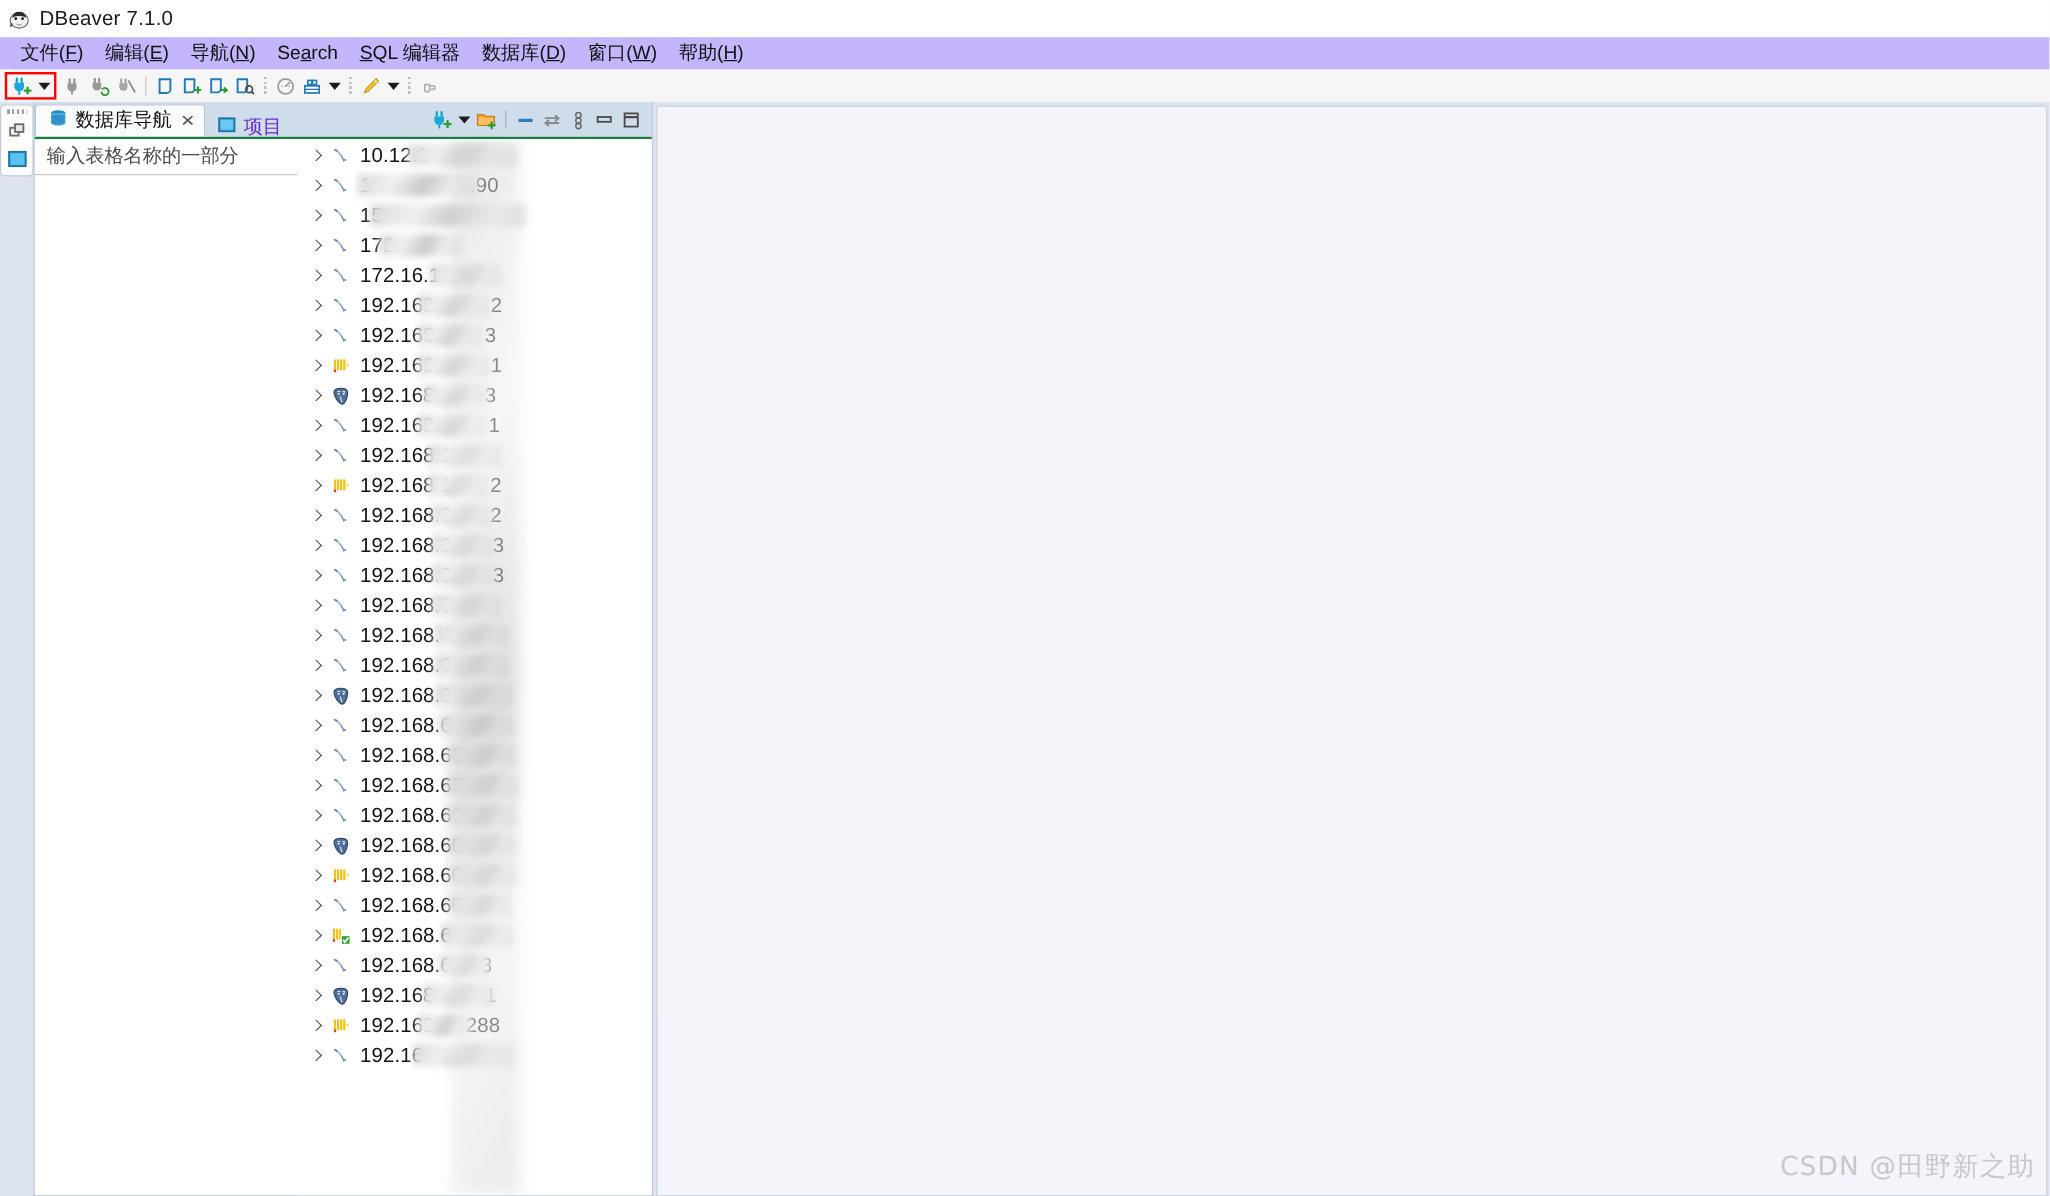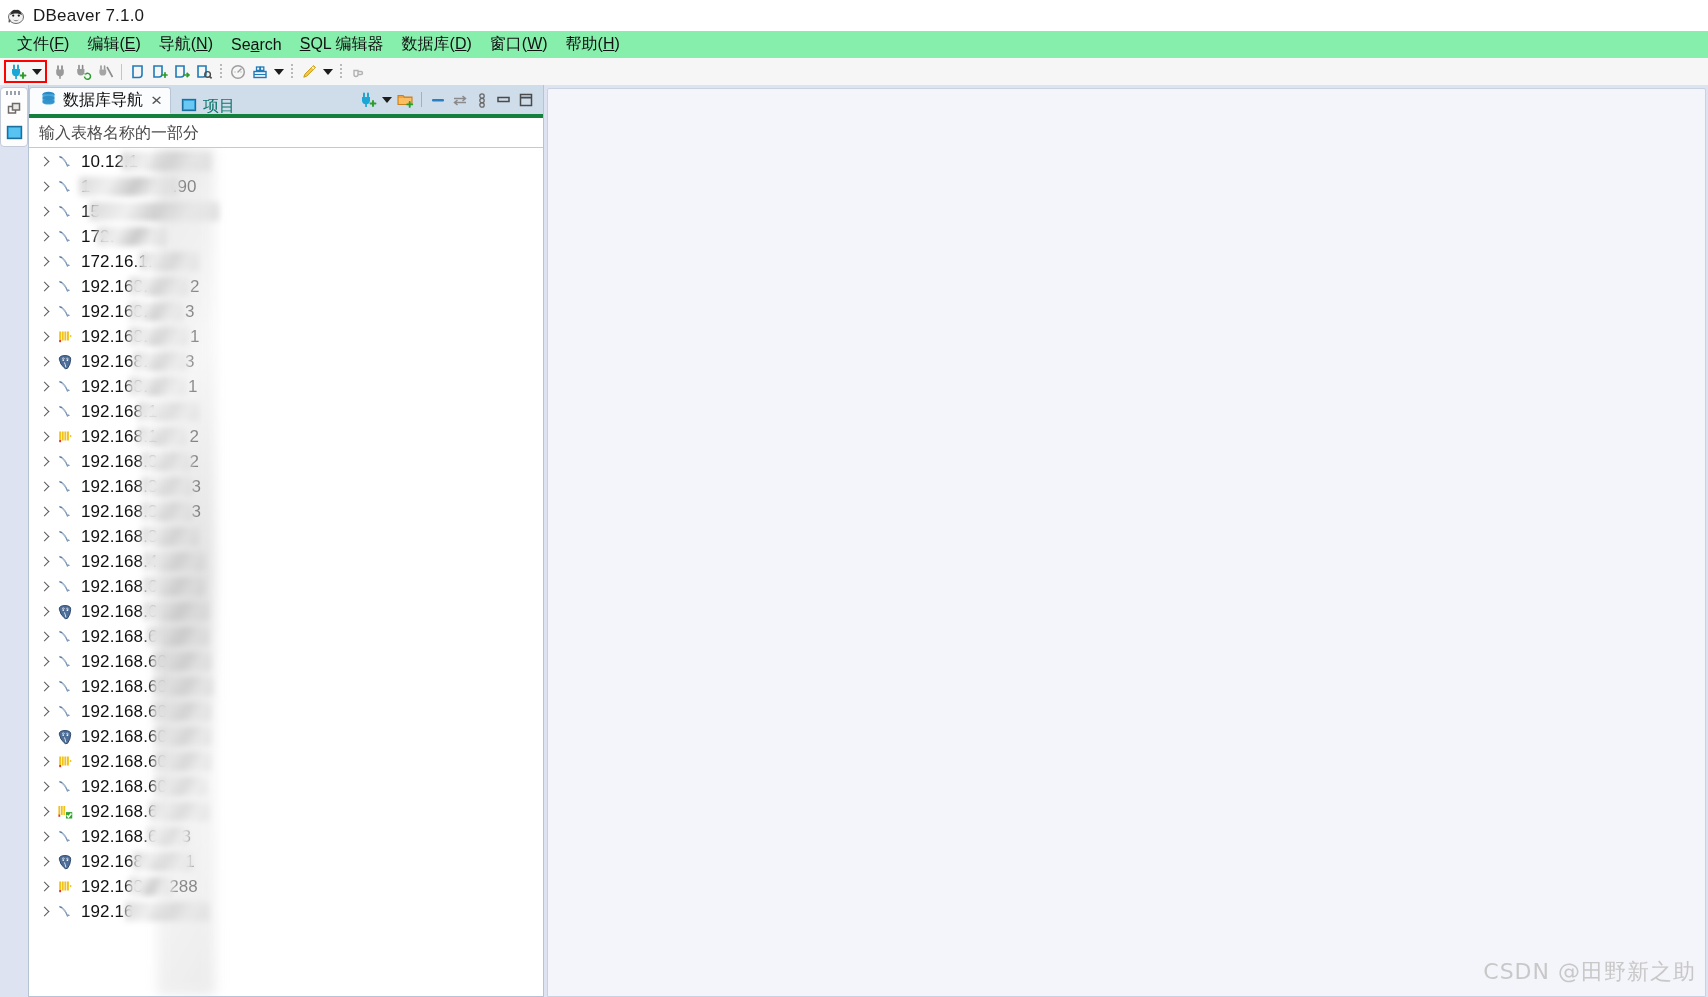--- a/index.html
+++ b/index.html
@@ -36,21 +36,21 @@
     letter-spacing: .2px;
     white-space: nowrap;
   }
 
   
   .menubar {
     height: 27px;
     display: flex;
     align-items: center;
     padding-left: 8px;
-    background: #86efac;
+    background: #c4b5fd;
     gap: 0px;
   }
   .menu-item {
     font-size: 16px;
     color: #111;
     padding: 1px 9px;
     white-space: nowrap;
     cursor: default;
   }
   .menu-item .mn { text-decoration: underline; }
@@ -168,41 +168,40 @@
   }
   .nav-tab.active {
     background: #fbfcfe;
     border-top: 1px solid #b9c6d6;
     border-left: 1px solid #b9c6d6;
     border-right: 1px solid #b9c6d6;
     border-bottom: 1px solid #fbfcfe;
     border-radius: 3px 3px 0 0;
     margin-top: 2px;
   }
-  .nav-tab.inactive { color:#0f766e; margin-top:14px; }
+  .nav-tab.inactive { color:#6d28d9; margin-top:14px; }
   .tab-close {
     font-size: 13px; color: #555; margin-left: 2px;
     transform: scaleX(1.15);
   }
   .nav-tools {
     margin-left: auto;
     display: flex;
     align-items: center;
     gap: 0px;
     padding-right: 6px;
   }
   .nt-btn { width: 22px; height: 22px; display:flex; align-items:center; justify-content:center; }
   .nt-sep { width:1px; height:15px; background:#9fb0c4; margin:0 5px; }
 
   .nav-body {
     flex: 1;
     background: #ffffff;
-    border-top: 4px solid #15803d;
-    display: flex;
-    flex-direction: column;
+    border-top: 2px solid #15803d;
+    display: flex;
     min-height: 0;
     position: relative;
   }
   .filter-box {
     height: 29px;
     border-bottom: 1px solid #c9c9c9;
     display: flex;
     align-items: center;
     padding-left: 8px;
     background: #ffffff;

